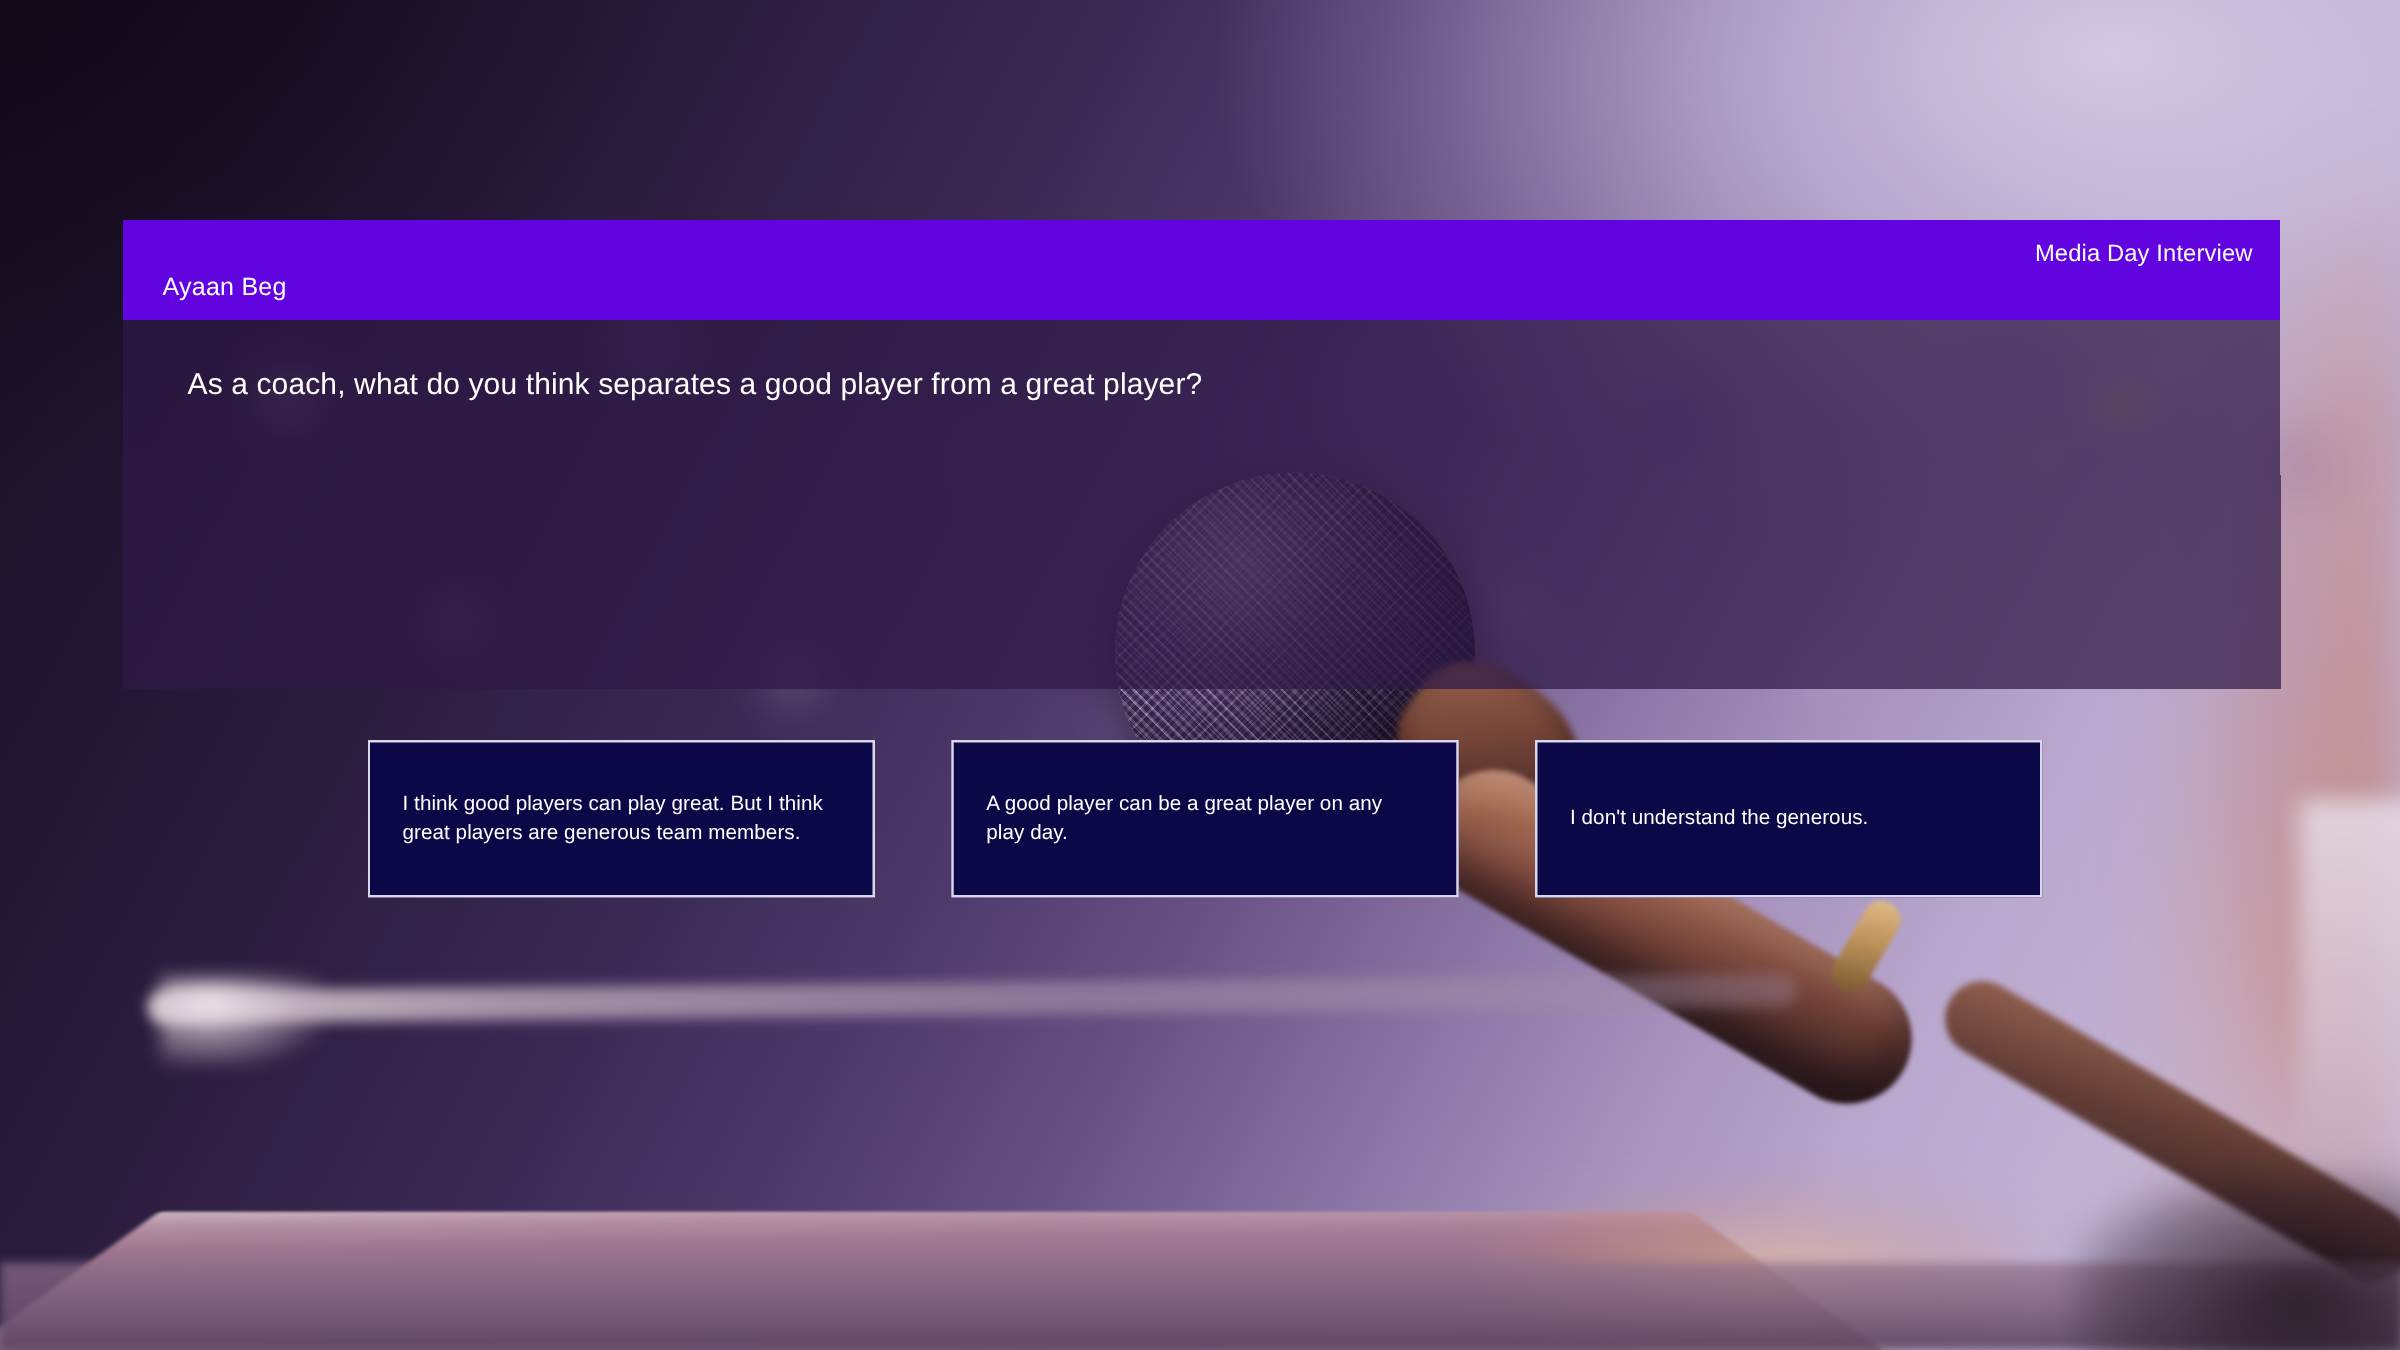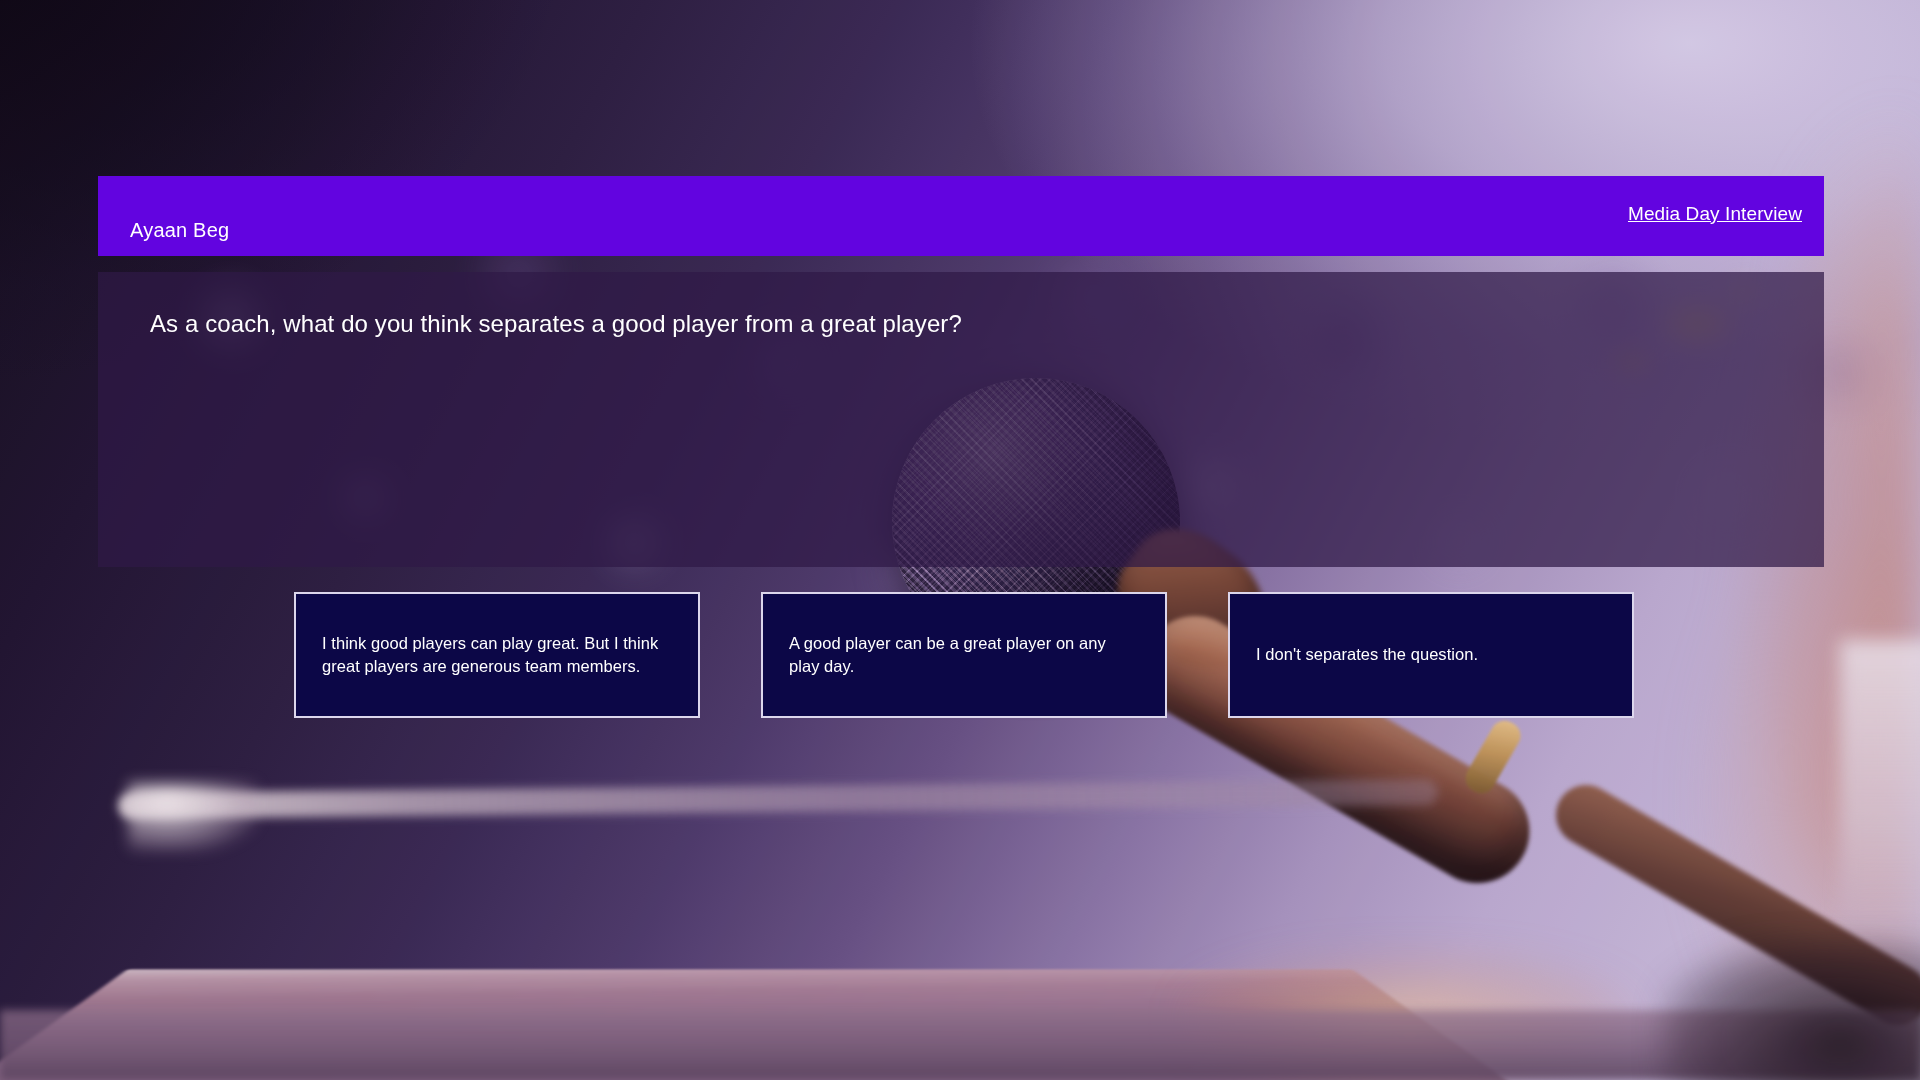--- a/index.html
+++ b/index.html
@@ -317,31 +317,29 @@
     line-height:1;
     padding-bottom:4px;
   }
   .scene-title {
     color:#ffffff;
     font-size:19px;
     font-weight:400;
     letter-spacing:0.1px;
     line-height:1;
     align-self:flex-start;
-    margin-top:28px;
-    text-decoration:underline;
+    margin-top:18px;
   }
 
   
   .question-panel {
     left:98px; top:256px;
     width:1726px; height:295px;
     background:rgba(47,25,70,0.72);
     padding:36px 40px 0 52px;
-    margin-top:16px;
   }
   .question-text {
     color:#ffffff;
     font-size:24px;
     font-weight:400;
     line-height:1.35;
     letter-spacing:0.1px;
   }
 
   
@@ -411,17 +409,17 @@
   </div>
 
   <div class="ui options-row">
     <div class="option-card">
       <span class="option-text">I think good players can play great. But I think great players are generous team members.</span>
     </div>
     <div class="option-card">
       <span class="option-text">A good player can be a great player on any play day.</span>
     </div>
     <div class="option-card">
-      <span class="option-text">I don't separates the question.</span>
+      <span class="option-text">I don't understand the generous.</span>
     </div>
   </div>
 
 </div>
 
 </body></html>

